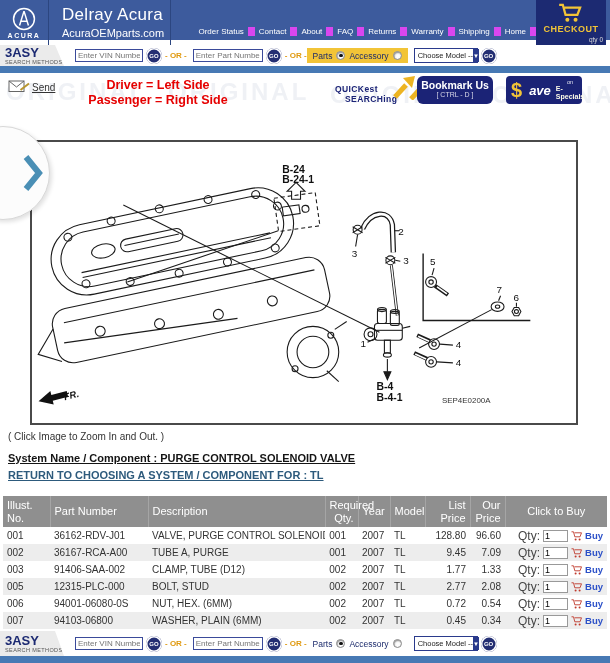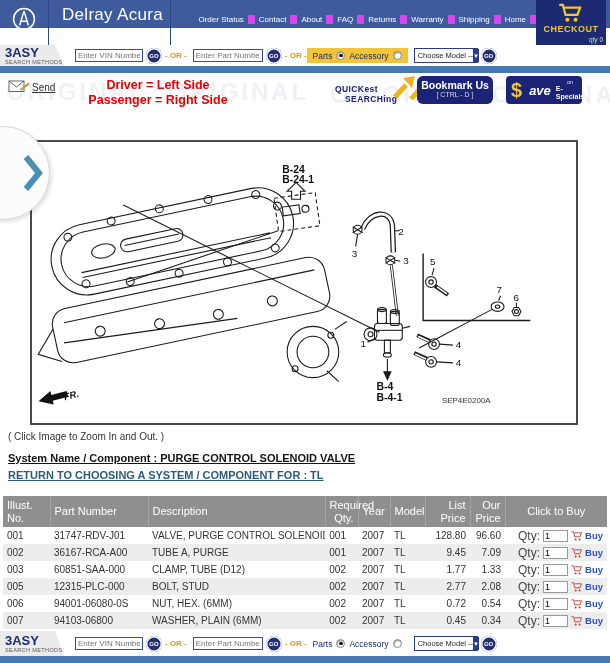--- a/index.html
+++ b/index.html
@@ -1,20 +1,20 @@
 <!DOCTYPE html>
 <html><head>
 <meta charset="utf-8">
 <style>
   html,body{margin:0;padding:0;background:#fff;}
   .page{position:relative;width:610px;height:663px;background:#fff;overflow:hidden;
         font-family:"Liberation Sans","DejaVu Sans",sans-serif;}
 
   
-  .header{position:absolute;left:0;top:0;width:610px;height:28px;background:#3d5b9d;}
+  .header{position:absolute;left:0;top:0;width:610px;height:40px;background:#3d5b9d;}
   .logo-box{position:absolute;left:0;top:0;width:48px;height:45px;display:flex;flex-direction:column;
             align-items:center;justify-content:center;gap:1px;cursor:pointer;}
   .brand{color:#fff;font-size:7px;font-weight:bold;letter-spacing:1.5px;}
   .hdr-div{position:absolute;top:0;width:1px;height:45px;background:#2c4680;}
   .dealer{position:absolute;left:62px;top:5px;color:#fff;}
   .dealer-name{font-size:17px;letter-spacing:.3px;}
   .site-name{font-size:11px;margin-top:2px;}
   .top-nav{position:absolute;right:73px;bottom:4px;display:flex;}
   .nav-item{color:#fff;font-size:8px;padding:0 4px;border-right:7px solid #d946ef;cursor:pointer;white-space:nowrap;}
   .checkout{position:absolute;right:4px;top:0;width:70px;height:45px;background:#1c2a72;
@@ -382,21 +382,21 @@
         <th class="a-r">
             <div>Our</div>
             <div>Price</div>
           </th>
         <th class="a-c">Click to Buy</th>
       </tr>
     </thead>
     <tbody>
       <tr>
         <td class="a-l">001</td>
-        <td class="a-l">31747-RDV-J01</td>
+        <td class="a-l">36162-RDV-J01</td>
         <td class="a-l">VALVE, PURGE CONTROL SOLENOID</td>
         <td class="a-r pad-r">001</td>
         <td class="a-l">2007</td>
         <td class="a-l">TL</td>
         <td class="a-r">128.80</td>
         <td class="a-r">96.60</td>
         <td>
             <div class="buy-flex">
           <span class="qty-label">Qty:</span>
           <input class="qty-input" value="1" style="">
@@ -430,21 +430,21 @@
                   <circle cx="4.6" cy="8.4" r="1" fill="#c0392b"></circle>
                   <circle cx="8.6" cy="8.4" r="1" fill="#c0392b"></circle>
                 </svg>
             <span class="buy-text">Buy</span>
           </span>
             </div>
         </td>
       </tr>
       <tr>
         <td class="a-l">003</td>
-        <td class="a-l">60851-SAA-000</td>
+        <td class="a-l">91406-SAA-002</td>
         <td class="a-l">CLAMP, TUBE (D12)</td>
         <td class="a-r pad-r">002</td>
         <td class="a-l">2007</td>
         <td class="a-l">TL</td>
         <td class="a-r">1.77</td>
         <td class="a-r">1.33</td>
         <td>
             <div class="buy-flex">
           <span class="qty-label">Qty:</span>
           <input class="qty-input" value="1" style="">

